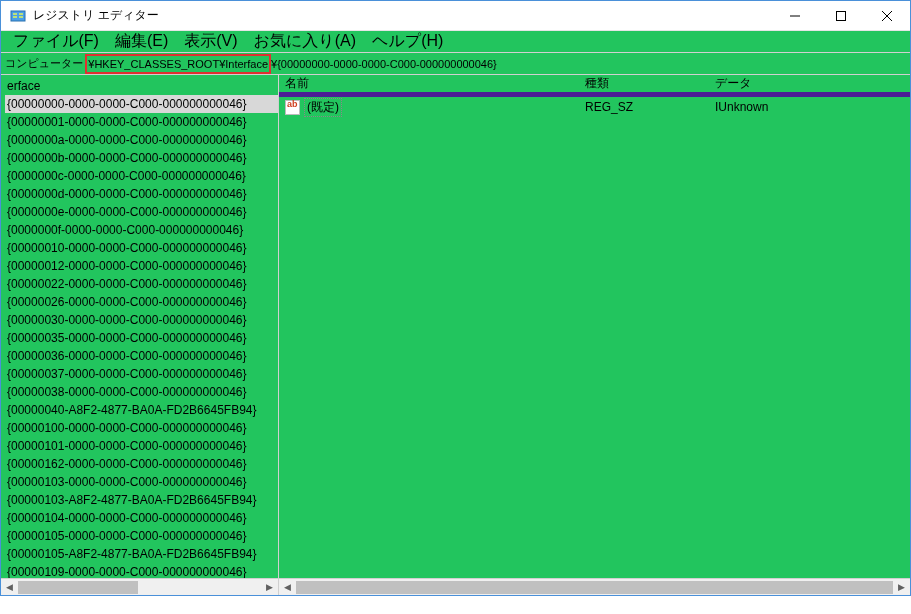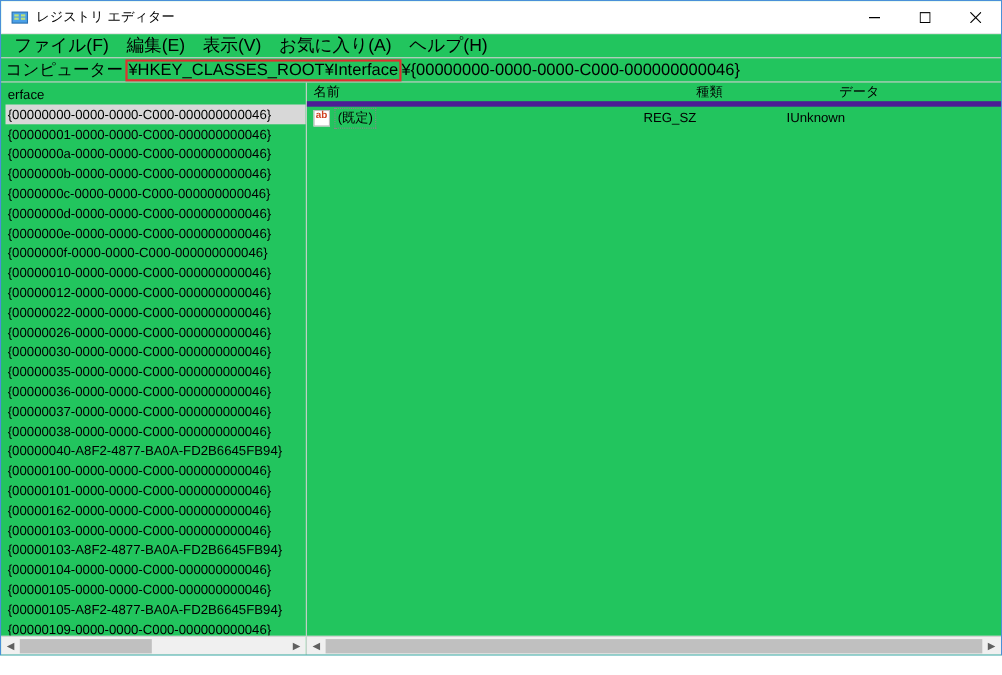--- a/index.html
+++ b/index.html
@@ -58,21 +58,21 @@
   }
   .menu-item {
     padding: 2px 8px;
   }
   .addressbar {
     height: 22px;
     display: flex;
     align-items: center;
     border-bottom: 1px solid #d0d0d0;
     padding: 0 4px;
-    font-size: 15px;
+    font-size: 11px;
     white-space: nowrap;
   }
   .addr-label { margin-right: 2px; }
   .addr-highlight {
     border: 2px solid #e03030;
     padding: 0 1px;
     line-height: 16px;
   }
   .content {
     flex: 1;
@@ -108,21 +108,21 @@
     min-height: 0;
   }
   .list-header {
     height: 22px;
     display: flex;
     align-items: center;
     border-bottom: 5px solid #4c1d95;
     font-size: 12px;
   }
   .col-name { width: 300px; padding-left: 6px; }
-  .col-type { width: 130px; padding-left: 6px; margin-left: 48px;}
+  .col-type { width: 130px; padding-left: 6px;}
   .col-data { flex: 1; padding-left: 6px;}
   .list-body { flex:1; overflow:hidden; }
   .list-row {
     height: 20px;
     display: flex;
     align-items: center;
     font-size: 12px;
   }
   .row-name { width: 300px; padding-left: 6px; display:flex; align-items:center; gap:4px;}
   .row-name .dotted { border:1px dotted #888; padding:0 2px; }

